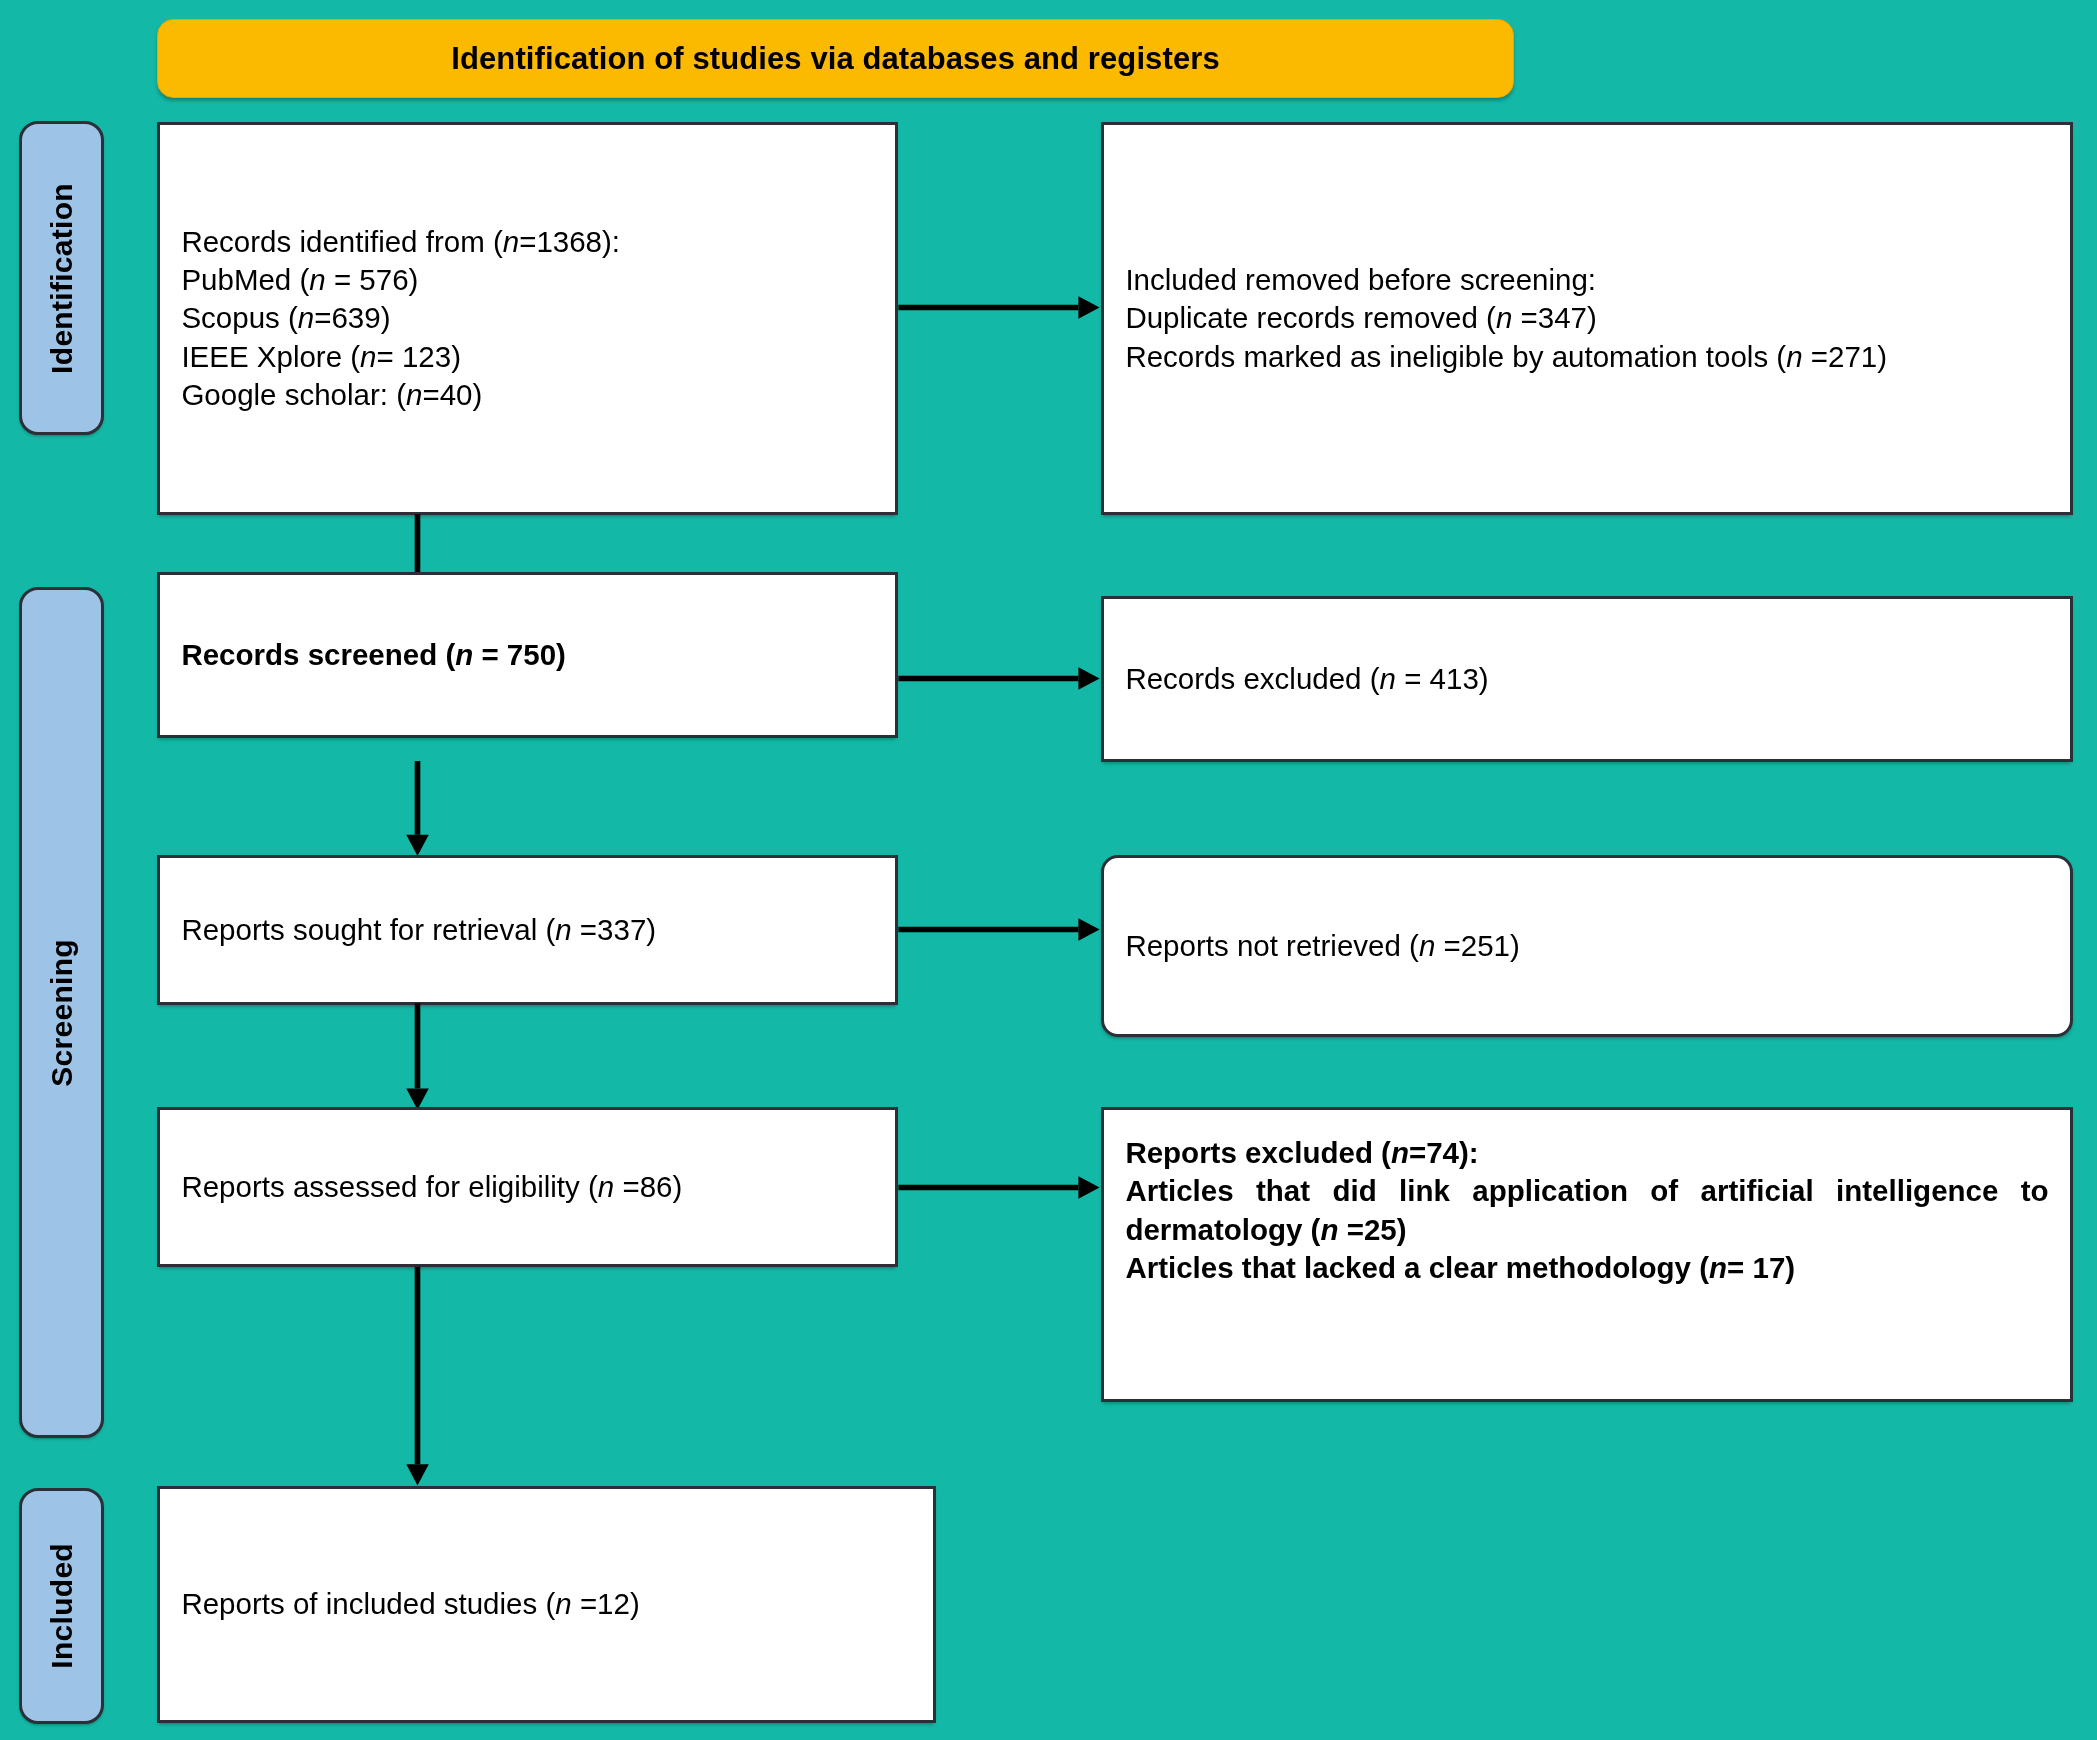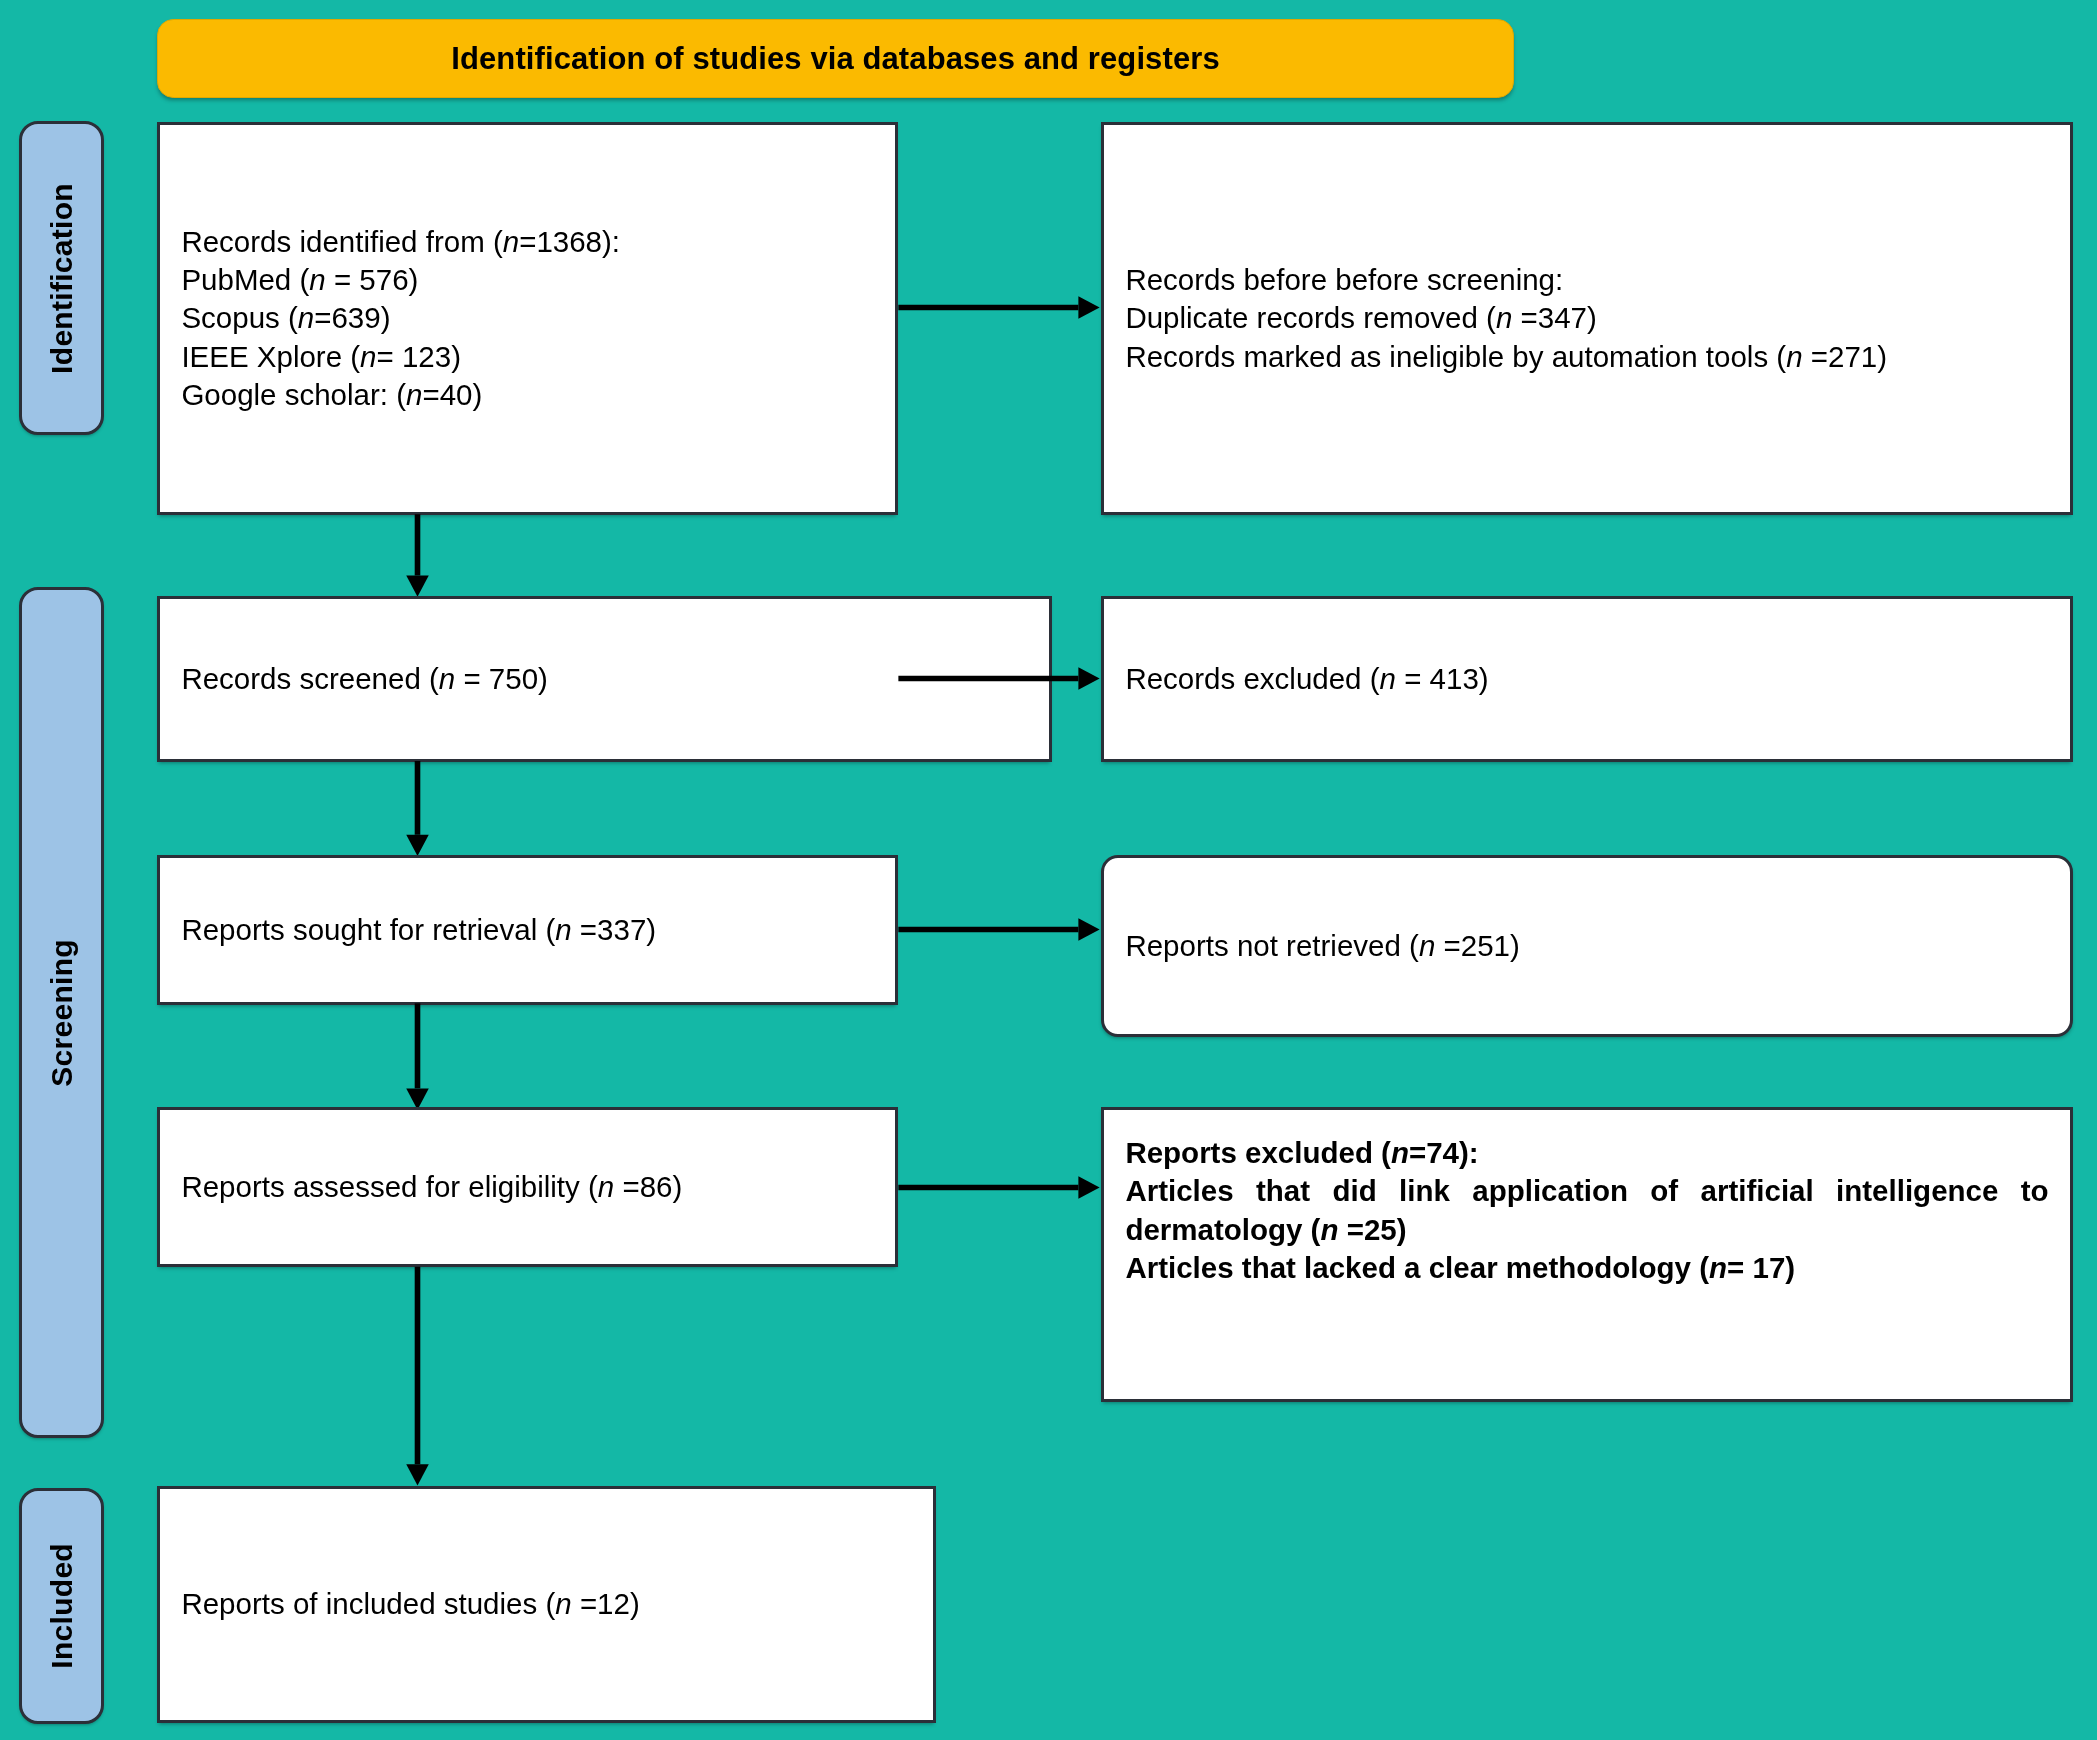--- a/index.html
+++ b/index.html
@@ -133,34 +133,34 @@
 
   <div class="connector" style="left:898px; top:295px; width:202px; height:25px;">
     <svg width="202" height="25" viewBox="0 0 322 40" aria-hidden="true">
       <line x1="0" y1="20" x2="288" y2="20" stroke="#000000" stroke-width="9"></line>
       <polygon points="288,2 322,20 288,38" fill="#000000"></polygon>
     </svg>
   </div>
 
   <div class="flow-box" style="left:1101px; top:122px; width:972px; height:393px;">
     <div class="box-body">
-      <div class="line">Records before before screening:</div>
+      <div class="line">Included removed before screening:</div>
       <div class="line">Duplicate records removed (<em>n</em> =347)</div>
       <div class="line">Records marked as ineligible by automation tools (<em>n</em> =271)</div>
     </div>
   </div>
 
   <div class="connector" style="left:405px; top:514px; width:25px; height:83px;">
     <svg width="25" height="83" viewBox="0 0 40 132" aria-hidden="true">
       <line x1="20" y1="0" x2="20" y2="98" stroke="#000000" stroke-width="9"></line>
       <polygon points="2,98 38,98 20,132" fill="#000000"></polygon>
     </svg>
   </div>
 
-  <div class="flow-box" style="left:157px; top:596px; width:895px; height:166px;">
+  <div class="flow-box" style="left:157px; top:572px; width:741px; height:166px;font-weight:bold;">
     <div class="box-body">
       <div class="line">Records screened (<em>n</em> = 750)</div>
     </div>
   </div>
 
   <div class="connector" style="left:898px; top:666px; width:202px; height:25px;">
     <svg width="202" height="25" viewBox="0 0 322 40" aria-hidden="true">
       <line x1="0" y1="20" x2="288" y2="20" stroke="#000000" stroke-width="9"></line>
       <polygon points="288,2 322,20 288,38" fill="#000000"></polygon>
     </svg>

